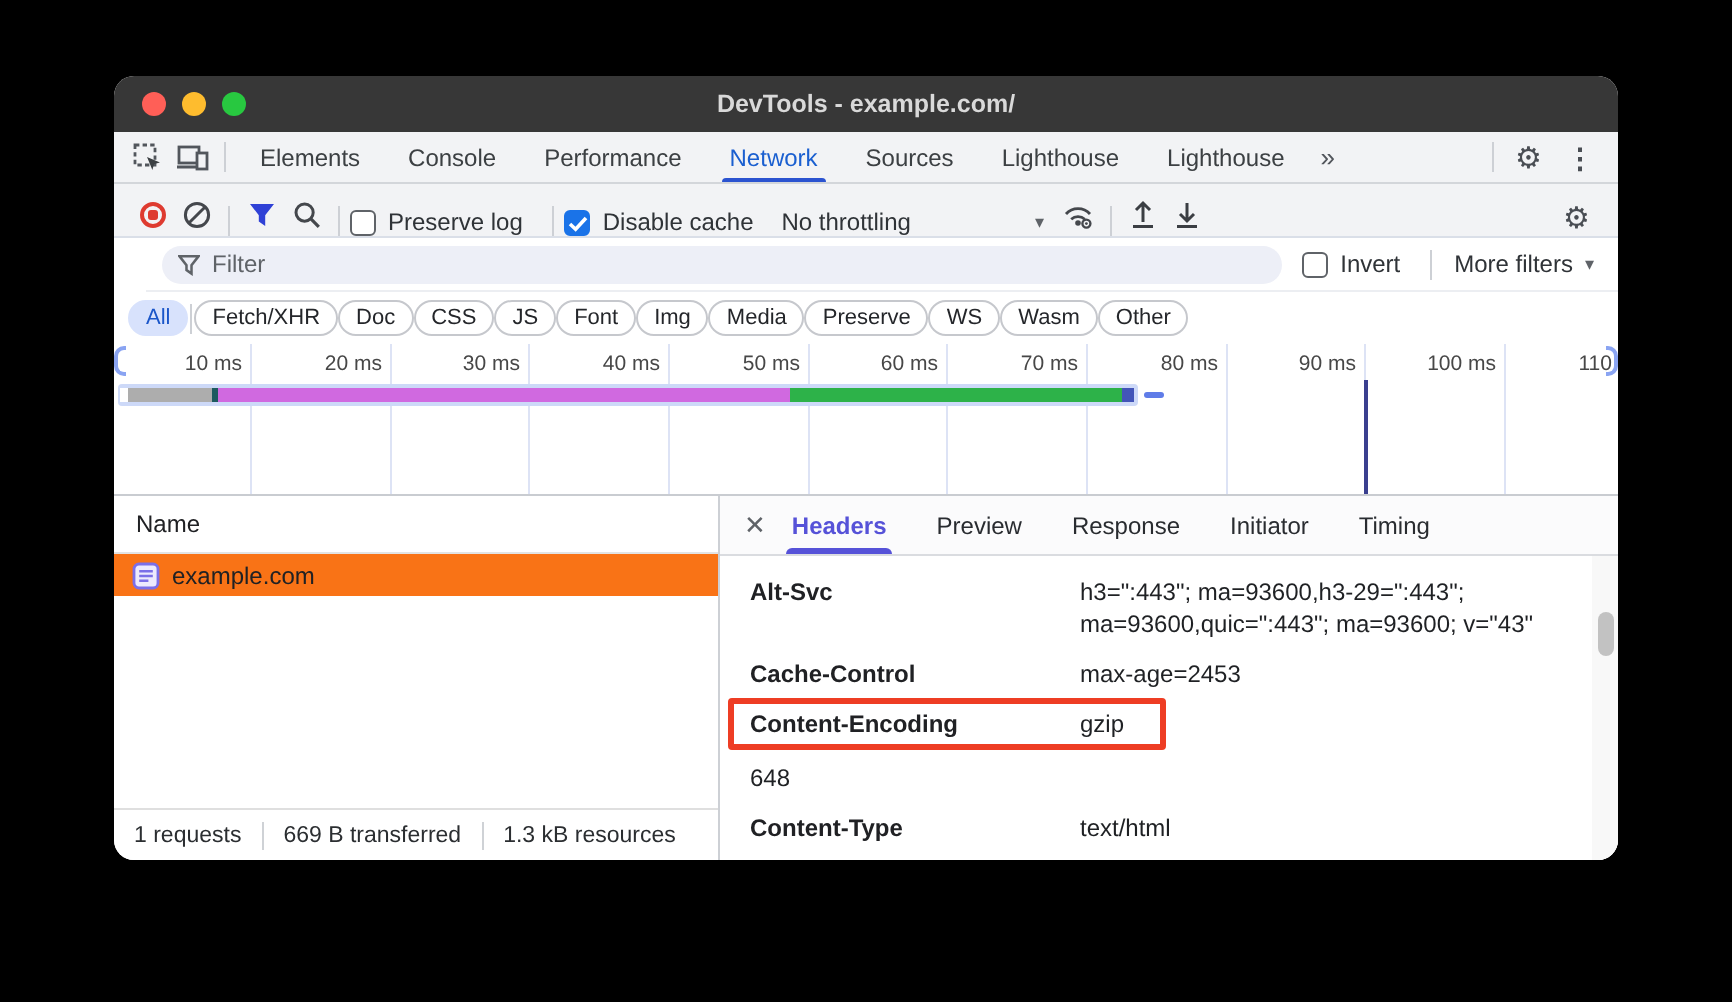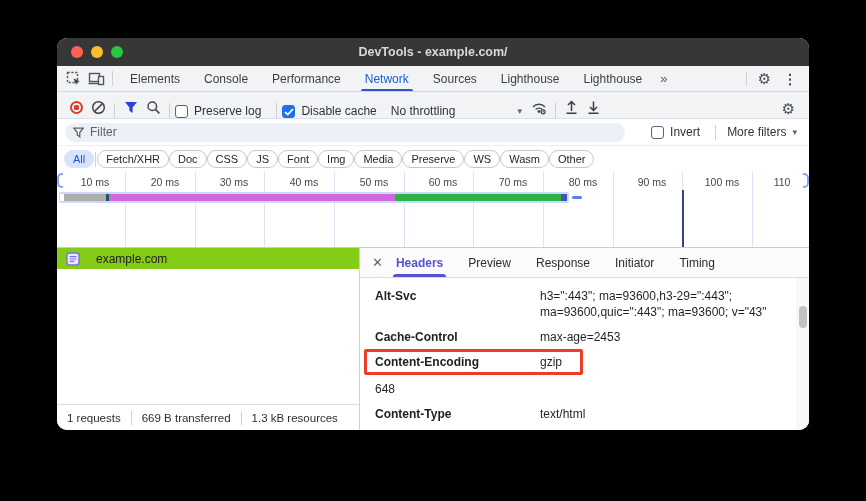--- a/index.html
+++ b/index.html
@@ -32,46 +32,46 @@
   .rec { width:13px; height:13px; border:2px solid #de3b30; border-radius:50%; display:flex; align-items:center; justify-content:center; }
   .rec i { width:5px; height:5px; background:#de3b30; border-radius:1.5px; display:block; }
   .cb { width:13px; height:13px; border:1.5px solid #5f6368; border-radius:3px; background:#fff; margin-right:6px; flex:0 0 13px; display:flex; align-items:center; justify-content:center; }
   .cb.checked { background:#1a73e8; border-color:#1a73e8; }
   .cblabel { margin-right:10px; }
   .throttle { display:flex; align-items:center; margin-left:4px; color:#2f3337; }
   .caret { font-size:9px; color:#5f6368; margin-left:6px; }
   .throttle .caret { margin-left:62px; }
 
   
-  .filterbar { height:27px; flex:0 0 27px; background:#fff; border-bottom:1px solid #eceef2; display:flex; align-items:center; padding:0 8px; font-size:12px; color:#2f3337; }
+  .filterbar { height:27px; flex:0 0 27px; background:#fff; border-bottom:1px solid #eceef2; display:flex; align-items:center; padding:0 8px; font-size:12px; color:#2f3337;margin-left:16px; }
   .fpill { width:560px; height:19px; border-radius:10px; background:#edeff7; display:flex; align-items:center; padding:0 8px; color:#5f6368; }
   .fpill span { margin-left:6px; font-size:12px; }
 
   
   .chipbar { height:26px; flex:0 0 26px; background:#fff; display:flex; align-items:center; padding:0 7px; gap:0; }
   .chip { height:18px; border:1px solid #c6c8cd; border-radius:9px; background:#fff; color:#24262a; font-size:11px; display:flex; align-items:center; padding:0 8px; white-space:nowrap; }
   .chip.active { background:#d8e2fc; border-color:#d8e2fc; color:#1a56c9; }
 
   
   .timeline { height:76px; flex:0 0 76px; position:relative; background:#fff; border-bottom:1px solid #c9ccd1; overflow:hidden; }
   .gline { position:absolute; top:0; bottom:0; width:1px; background:#dde3f5; }
-  .tick { position:absolute; top:4px; height:12px; font-size:10.5px; color:#474747; text-align:center; }
+  .tick { position:absolute; top:4px; height:12px; font-size:10.5px; color:#474747; text-align:right; }
   .hbracket { position:absolute; top:1px; width:6px; height:15px; border:2px solid #8aa4f2; }
   .hbracket.l { left:0; border-right:none; border-radius:5px 0 0 5px; }
   .hbracket.rt { left:746px; border-left:none; border-radius:0 5px 5px 0; }
   .track { position:absolute; left:2px; top:20px; width:510px; height:11px; background:#cdd9f8; border-radius:2px; }
   .seg { position:absolute; top:22px; height:7px; }
   .dash { position:absolute; left:515px; top:23.5px; width:10px; height:3.5px; background:#5f7ce8; border-radius:2px; }
   .dclline { position:absolute; left:625px; top:18px; width:2px; height:58px; background:#3a3f8f; }
 
   
   .main { flex:1; display:flex; min-height:0; }
   .left { width:303px; flex:0 0 303px; border-right:1px solid #cdd0d5; display:flex; flex-direction:column; background:#fff; }
   .namehdr { height:29px; flex:0 0 29px; border-bottom:1px solid #e3e3e3; display:flex; align-items:center; padding-left:11px; font-size:12px; color:#202124; }
-  .reqrow { height:21px; flex:0 0 21px; background:#84cc16; display:flex; align-items:center; padding-left:9px; font-size:12px; color:#202124; gap:16px; }
+  .reqrow { height:21px; flex:0 0 21px; background:#f97316; display:flex; align-items:center; padding-left:9px; font-size:12px; color:#202124; gap:6px; }
   .leftfill { flex:1; }
   .statusbar { height:26px; flex:0 0 26px; border-top:1px solid #dfdfdf; display:flex; align-items:center; padding-left:10px; font-size:11.5px; color:#2b2e31; gap:10px; }
   .sdiv { width:1px; height:14px; background:#cfd2d6; }
 
   .right { flex:1; position:relative; background:#fff; display:flex; flex-direction:column; }
   .dtabs { height:30px; flex:0 0 30px; border-bottom:1px solid #dadce0; display:flex; align-items:center; padding-left:12px; position:relative; background:#fbfbfc; }
   .xclose { font-size:13px; color:#5f6368; margin-right:13px; }
   .dtab { position:relative; height:100%; display:flex; align-items:center; font-size:12px; color:#292c30; margin-right:25px; }
   .dtab.active { color:#5652d8; font-weight:700; }
   .dtab.active .dunderline { position:absolute; left:-3px; right:-3px; bottom:0; height:3px; background:#5652d8; border-radius:3px 3px 0 0; }
@@ -267,20 +267,21 @@
     <div class="seg" style="left:51.5px;width:286.5px;background:#d069e0;"></div>
     <div class="seg" style="left:338px;width:166px;background:#2db249;"></div>
     <div class="seg" style="left:504px;width:6px;background:#4355b8;"></div>
     <div class="dash"></div>
     <div class="dclline"></div>
   </div>
 
   <div class="main">
 
     <div class="left">
+      <div class="namehdr">Name</div>
       <div class="reqrow">
         <svg width="14" height="14" viewBox="0 0 14 14">
             <rect x="1" y="1" width="12" height="12" rx="2.5" fill="#edeafd" stroke="#7b6fe8" stroke-width="1.4"></rect>
             <path d="M3.6 4.6 H10.4 M3.6 7 H10.4 M3.6 9.4 H8.2" stroke="#7b6fe8" stroke-width="1.2"></path>
           </svg>
         <span>example.com</span>
       </div>
       <div class="leftfill"></div>
       <div class="statusbar">
         <span>1 requests</span>

